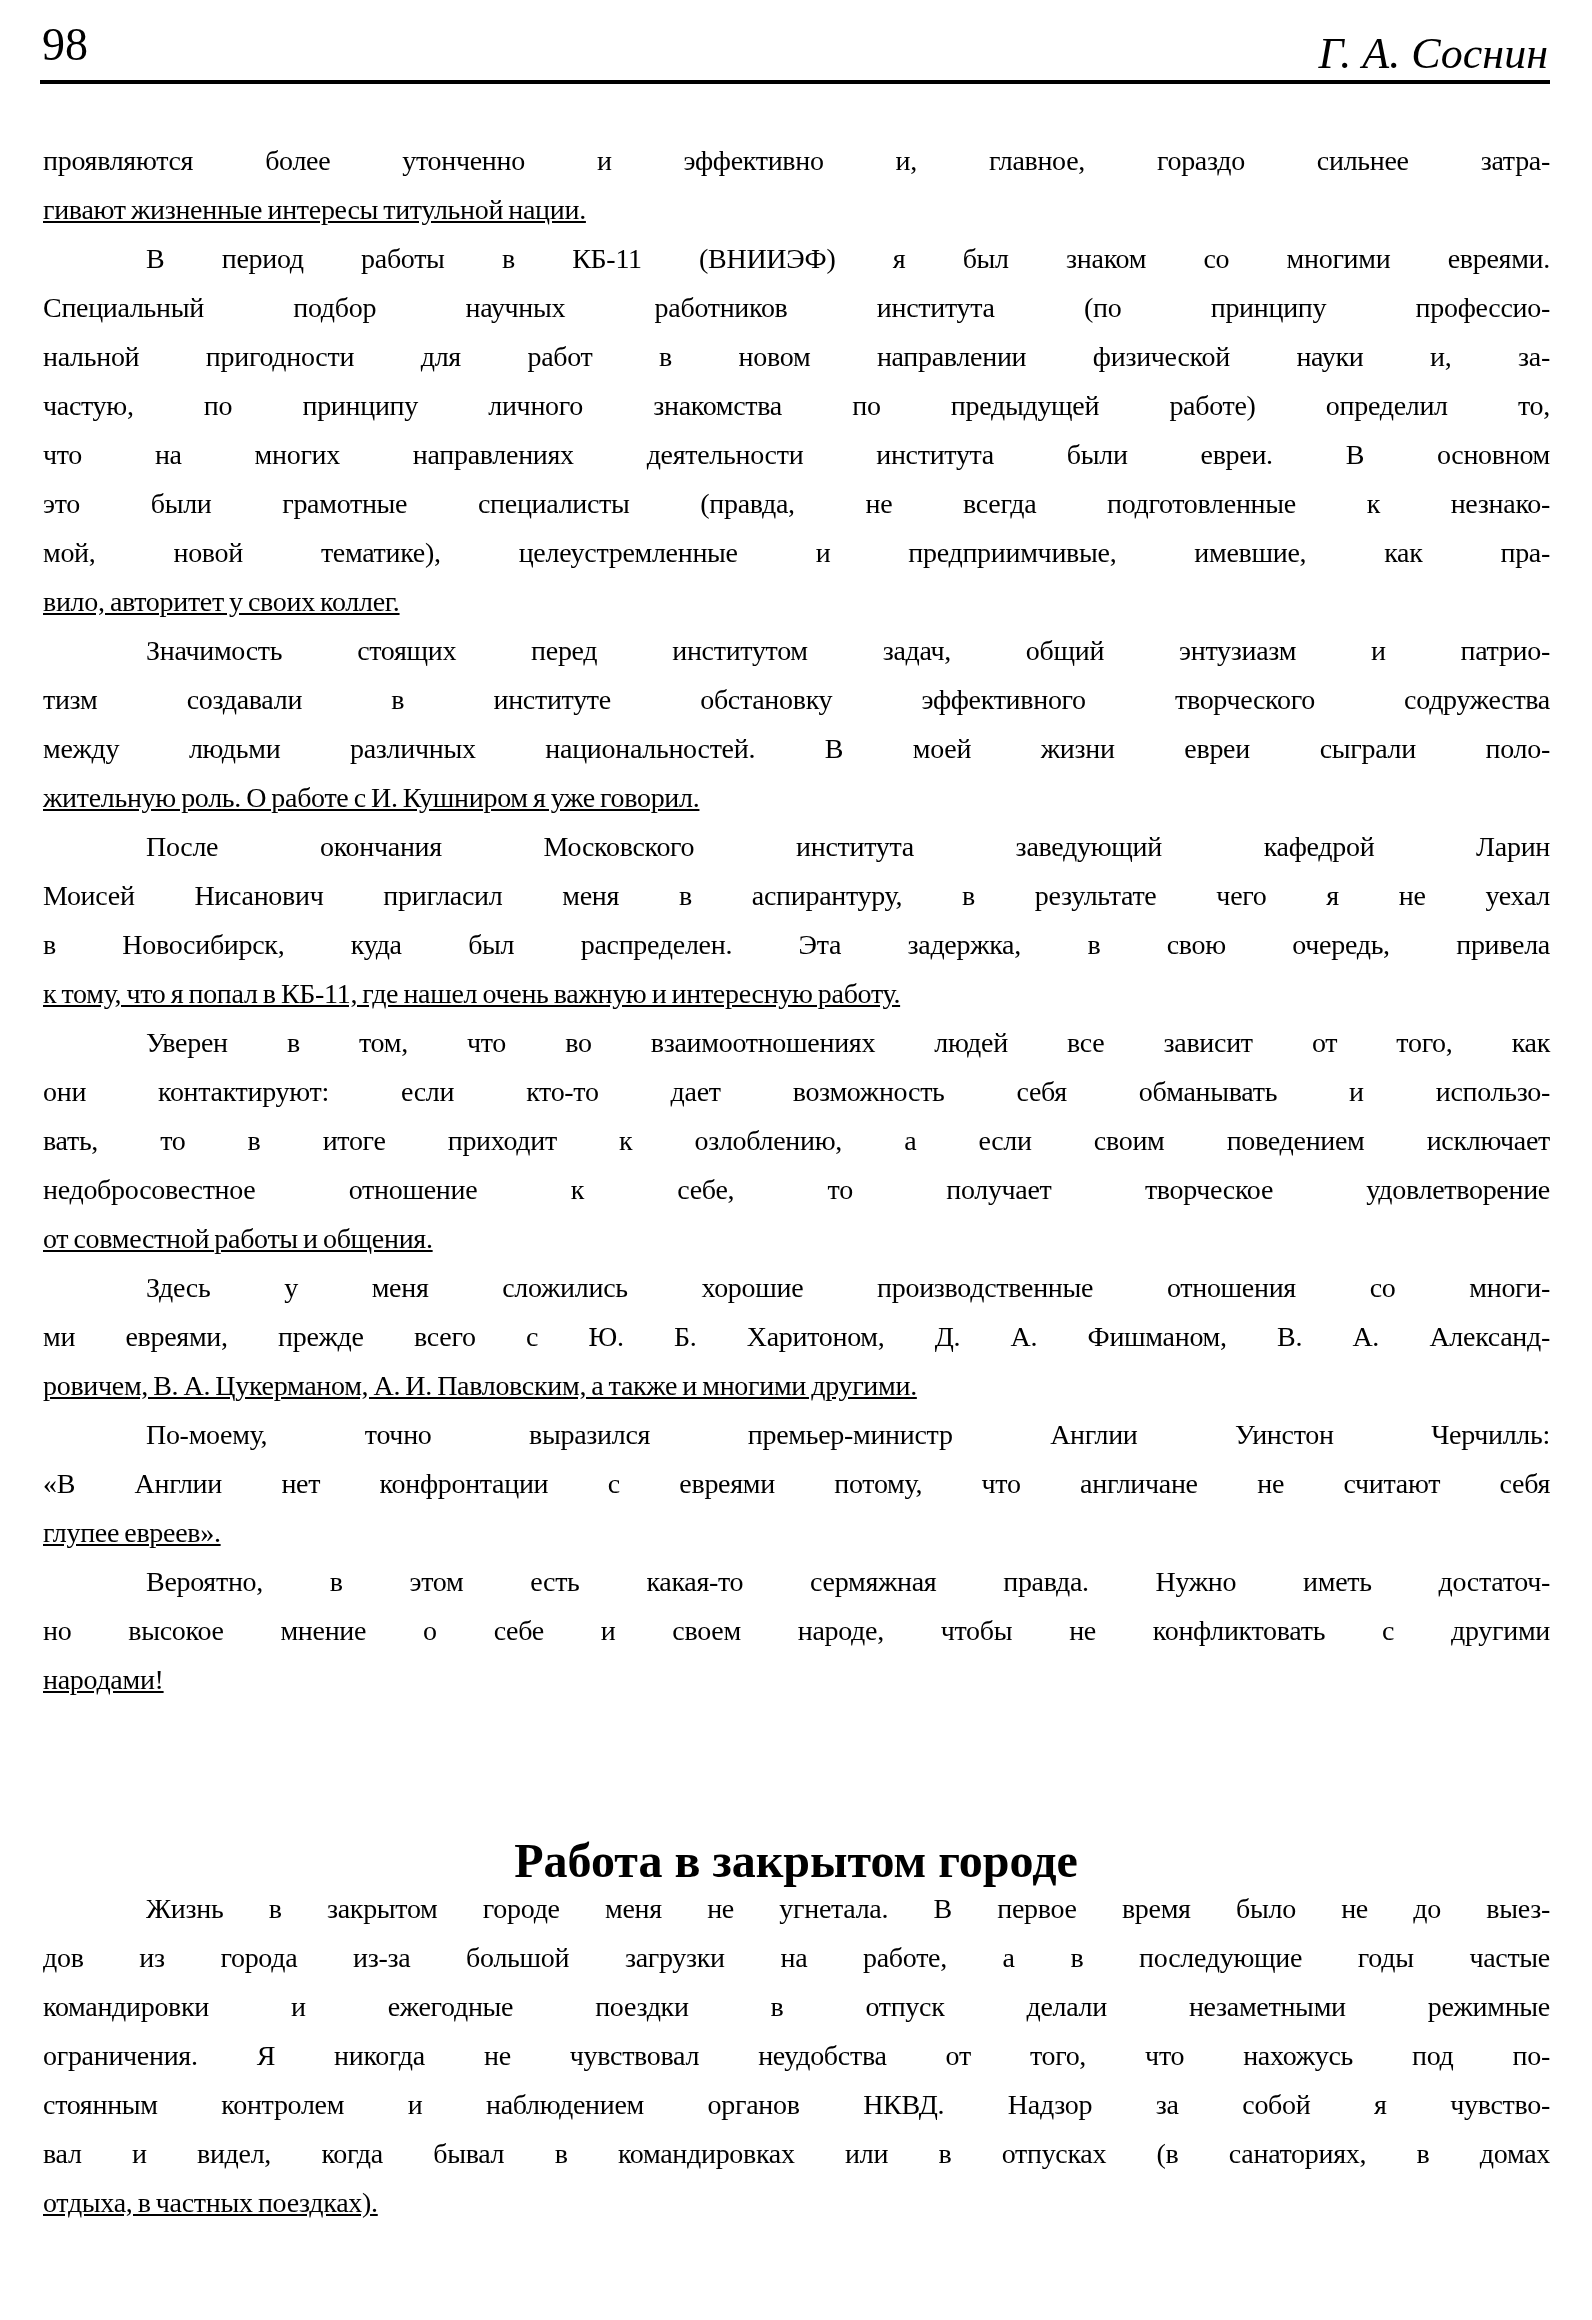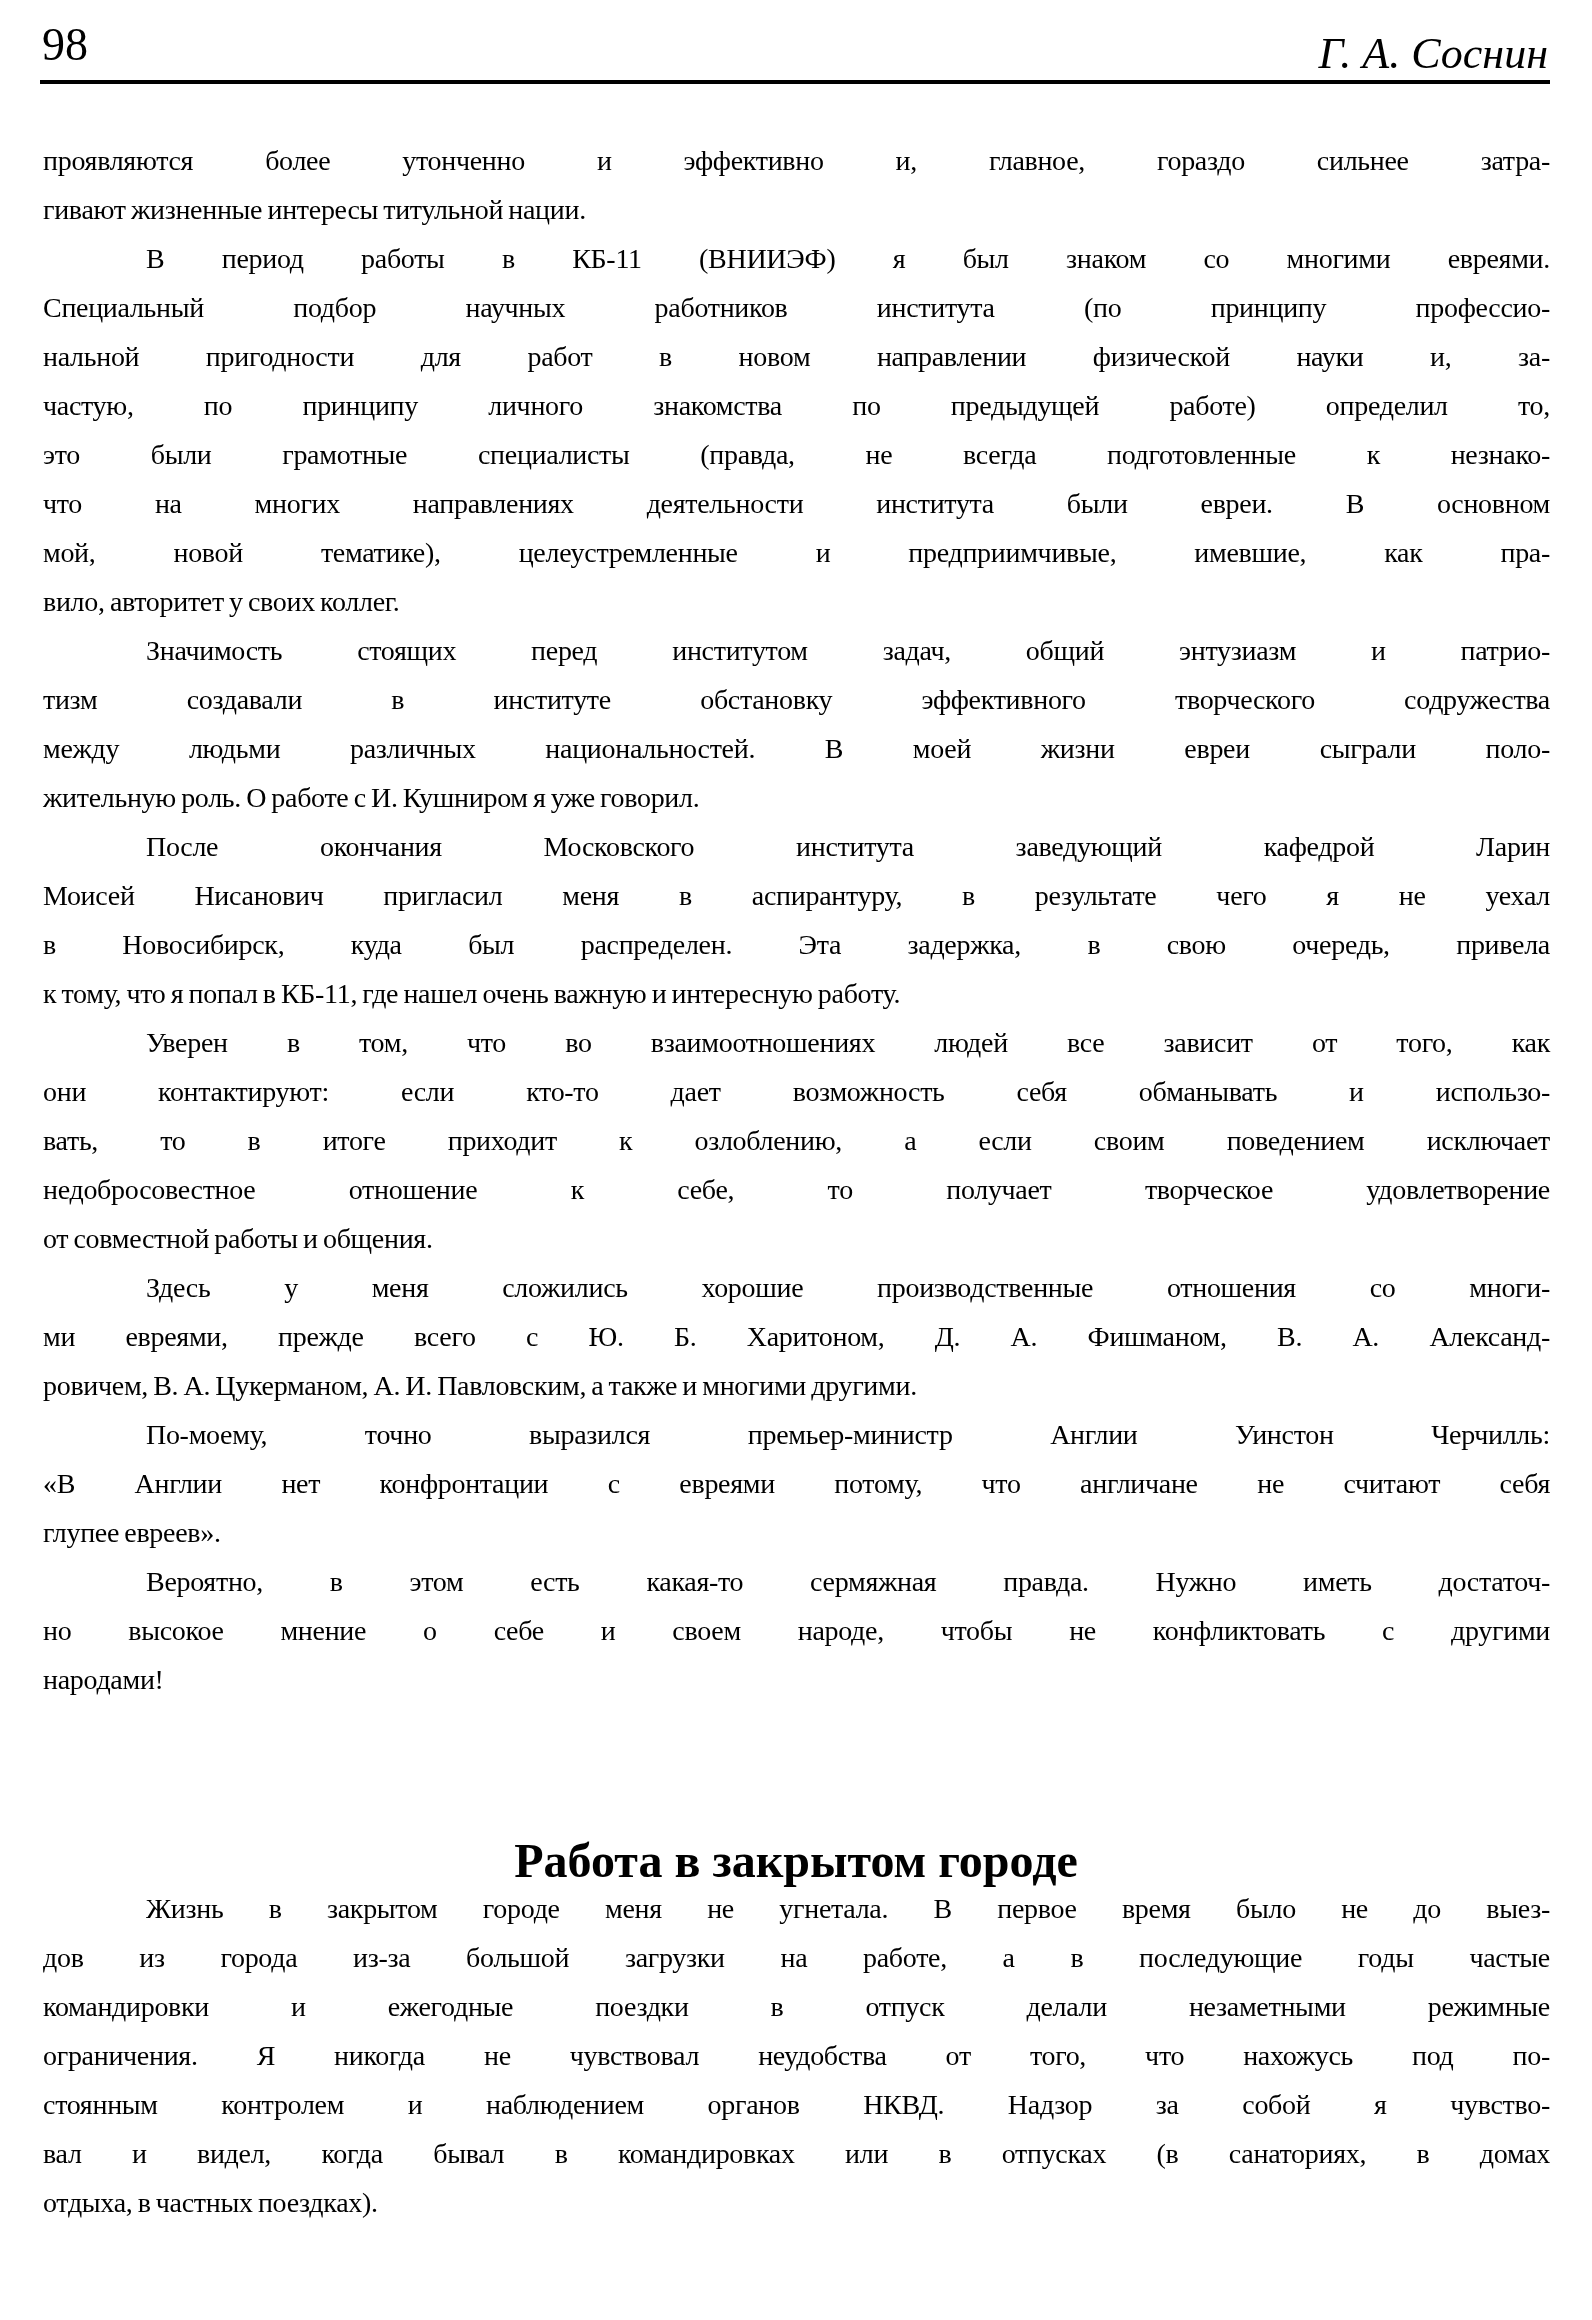--- a/index.html
+++ b/index.html
@@ -48,20 +48,21 @@
   #body-block-2 { top: 1884px; }
   .line {
     height: 49px;
     line-height: 49px;
     white-space: normal;
     text-align: justify;
     text-align-last: justify;
   }
   .line.para-end {
     text-align-last: left;
+    text-decoration: underline;
   }
   .line.indent {
     text-indent: 103px;
   }
   .section-heading {
     position: absolute;
     left: 0;
     top: 1799px;
     width: 100%;
     text-align: center;
@@ -82,22 +83,22 @@
   <div class="body-block" id="body-block-1">
       <div class="paragraph">
         <div class="line">проявляются более утонченно и эффективно и, главное, гораздо сильнее затра-</div>
         <div class="line para-end">гивают жизненные интересы титульной нации.</div>
       </div>
       <div class="paragraph">
         <div class="line indent">В период работы в КБ-11 (ВНИИЭФ) я был знаком со многими евреями.</div>
         <div class="line">Специальный подбор научных работников института (по принципу профессио-</div>
         <div class="line">нальной пригодности для работ в новом направлении физической науки и, за-</div>
         <div class="line">частую, по принципу личного знакомства по предыдущей работе) определил то,</div>
+        <div class="line">что на многих направлениях деятельности института были евреи. В основном</div>
         <div class="line">это были грамотные специалисты (правда, не всегда подготовленные к незнако-</div>
-        <div class="line">что на многих направлениях деятельности института были евреи. В основном</div>
         <div class="line">мой, новой тематике), целеустремленные и предприимчивые, имевшие, как пра-</div>
         <div class="line para-end">вило, авторитет у своих коллег.</div>
       </div>
       <div class="paragraph">
         <div class="line indent">Значимость стоящих перед институтом задач, общий энтузиазм и патрио-</div>
         <div class="line">тизм создавали в институте обстановку эффективного творческого содружества</div>
         <div class="line">между людьми различных национальностей. В моей жизни евреи сыграли поло-</div>
         <div class="line para-end">жительную роль. О работе с И. Кушниром я уже говорил.</div>
       </div>
       <div class="paragraph">

